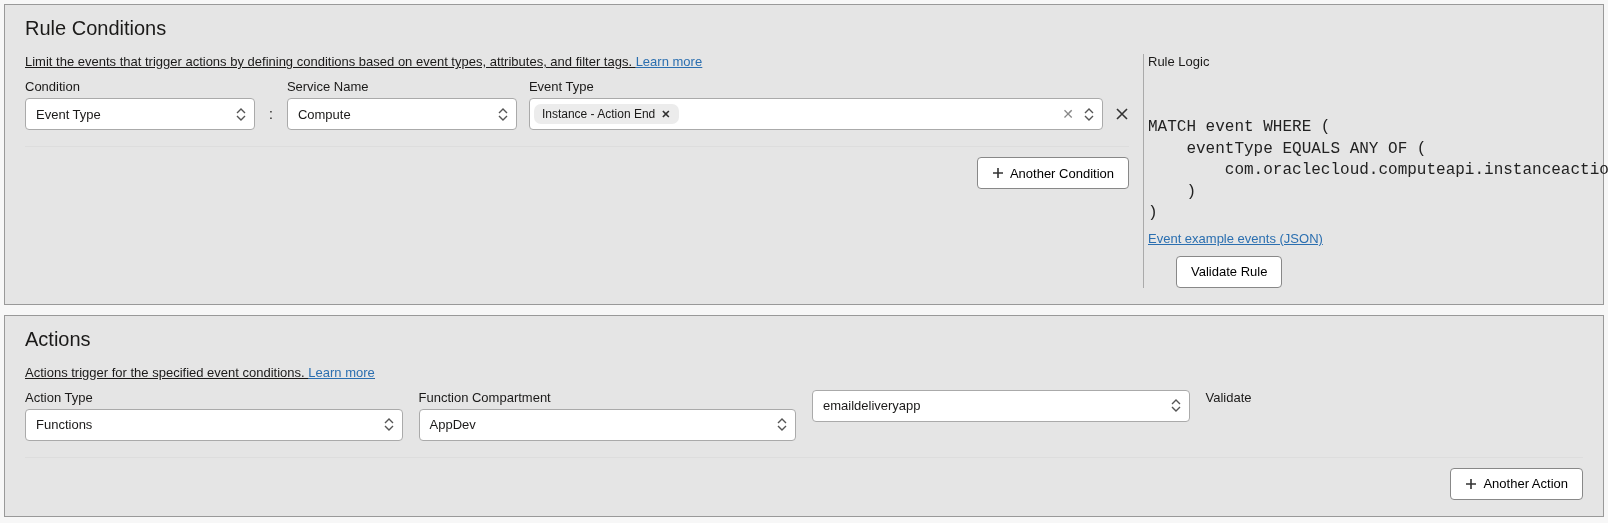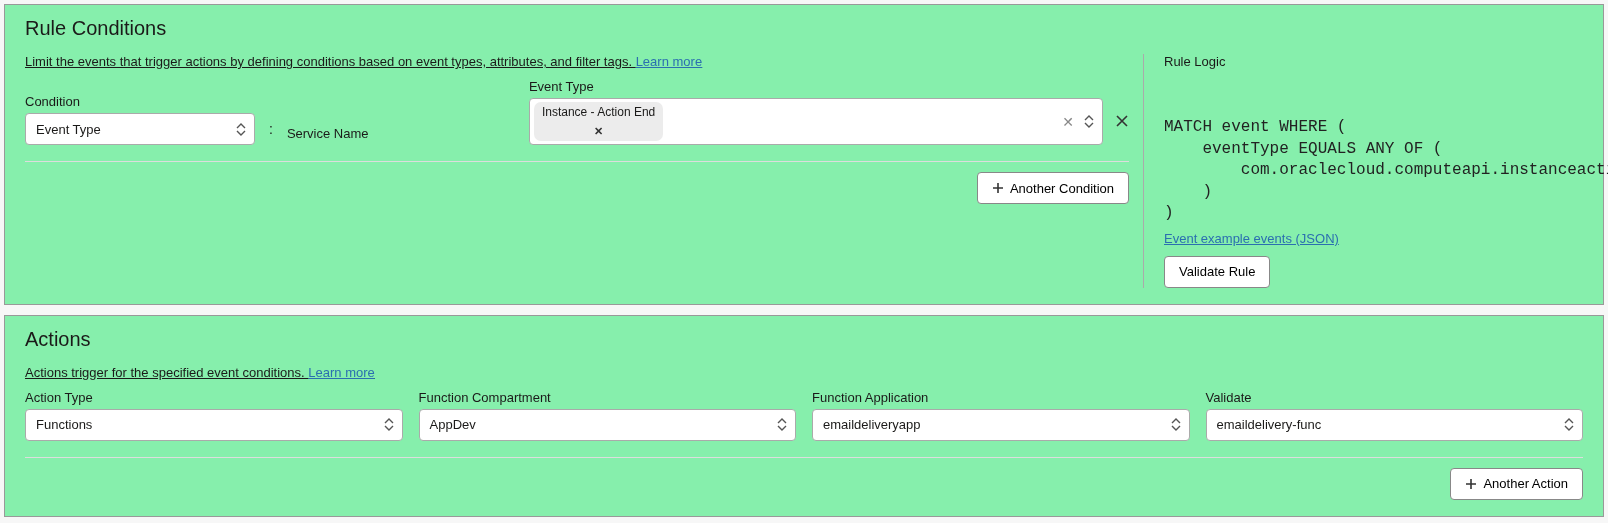--- a/index.html
+++ b/index.html
@@ -4,21 +4,21 @@
 <style>
   * { box-sizing: border-box; margin: 0; padding: 0; }
   body {
     font-family: -apple-system, BlinkMacSystemFont, "Segoe UI", Helvetica, Arial, sans-serif;
     font-size: 13px;
     color: #1b1a19;
     background: #f7f7f7;
     padding: 4px;
   }
   .panel {
-    background: #86efac;
+    background: #e5e5e5;
     border: 1px solid #999;
     padding: 12px 20px 16px 20px;
     margin-bottom: 10px;
   }
   .panel-title {
     font-size: 20px;
     font-weight: 400;
     margin-bottom: 14px;
   }
   .desc {
@@ -94,21 +94,20 @@
     background: #fff;
   }
   .tag {
     background: #ececec;
     border-radius: 7px;
     padding: 3px 8px;
     font-size: 12px;
     display: inline-flex;
     align-items: center;
     gap: 6px;
-    flex-direction: column;
   }
   .tag-x { cursor: pointer; font-weight: bold; font-size: 11px; color: #333;}
   .clear-x {
     position: absolute;
     right: 28px;
     top: 50%;
     transform: translateY(-50%);
     color: #888;
     cursor: pointer;
     font-size: 14px;
@@ -131,26 +130,27 @@
     border: 1px solid #888;
     background: #fff;
     border-radius: 4px;
     height: 32px;
     padding: 0 14px;
     font-size: 13px;
     display: inline-flex;
     align-items: center;
     gap: 6px;
     cursor: pointer;
+    margin-left: 28px;
   }
   .right-align { display: flex; justify-content: flex-end; }
   .logic-col {
     width: 440px;
     border-left: 1px solid #aaa;
-    padding-left: 20px;
+    padding-left: 4px;
     font-size: 13px;
   }
   .logic-title { margin-bottom: 8px; }
   .logic-code {
     font-family: "Courier New", monospace;
     font-size: 16px;
     white-space: pre;
     color: #222;
     line-height: 1.35;
     margin-bottom: 6px;
@@ -189,20 +189,31 @@
                   <path d="M1 1 L5 5 L9 1" fill="none" stroke="currentColor" stroke-width="1.4"></path>
                 </svg>
             </span>
           </div>
         </div>
 
         <span class="colon">:</span>
 
         <div class="field" style="width:230px;">
           <span class="field-label">Service Name</span>
+          <div class="select">
+            <span>Compute</span>
+            <span class="spinner">
+              <svg width="10" height="6" viewBox="0 0 10 6">
+                  <path d="M1 5 L5 1 L9 5" fill="none" stroke="currentColor" stroke-width="1.4"></path>
+                </svg>
+              <svg width="10" height="6" viewBox="0 0 10 6">
+                  <path d="M1 1 L5 5 L9 1" fill="none" stroke="currentColor" stroke-width="1.4"></path>
+                </svg>
+            </span>
+          </div>
         </div>
 
         <div class="field" style="flex:1; min-width:300px;">
           <span class="field-label">Event Type</span>
           <div class="tag-input">
             <span class="tag">
               <span>Instance - Action End</span>
               <span class="tag-x">✕</span>
             </span>
             <span class="clear-x">✕</span>
@@ -285,46 +296,34 @@
           <svg width="10" height="6" viewBox="0 0 10 6">
               <path d="M1 5 L5 1 L9 5" fill="none" stroke="currentColor" stroke-width="1.4"></path>
             </svg>
           <svg width="10" height="6" viewBox="0 0 10 6">
               <path d="M1 1 L5 5 L9 1" fill="none" stroke="currentColor" stroke-width="1.4"></path>
             </svg>
         </span>
       </div>
     </div>
     <div class="field">
-      <span class="field-label">Function Application</span>
       <div class="select">
         <span>emaildeliveryapp</span>
         <span class="spinner">
           <svg width="10" height="6" viewBox="0 0 10 6">
               <path d="M1 5 L5 1 L9 5" fill="none" stroke="currentColor" stroke-width="1.4"></path>
             </svg>
           <svg width="10" height="6" viewBox="0 0 10 6">
               <path d="M1 1 L5 5 L9 1" fill="none" stroke="currentColor" stroke-width="1.4"></path>
             </svg>
         </span>
       </div>
     </div>
     <div class="field">
       <span class="field-label">Validate</span>
-      <div class="select">
-        <span>emaildelivery-func</span>
-        <span class="spinner">
-          <svg width="10" height="6" viewBox="0 0 10 6">
-              <path d="M1 5 L5 1 L9 5" fill="none" stroke="currentColor" stroke-width="1.4"></path>
-            </svg>
-          <svg width="10" height="6" viewBox="0 0 10 6">
-              <path d="M1 1 L5 5 L9 1" fill="none" stroke="currentColor" stroke-width="1.4"></path>
-            </svg>
-        </span>
-      </div>
     </div>
   </div>
 
   <hr class="div">
 
   <div class="right-align">
     <button class="btn">
       <span class="plus-icon">
         <svg width="12" height="12" viewBox="0 0 12 12">
             <path d="M6 1 V11 M1 6 H11" stroke="#333" stroke-width="1.6" fill="none"></path>

